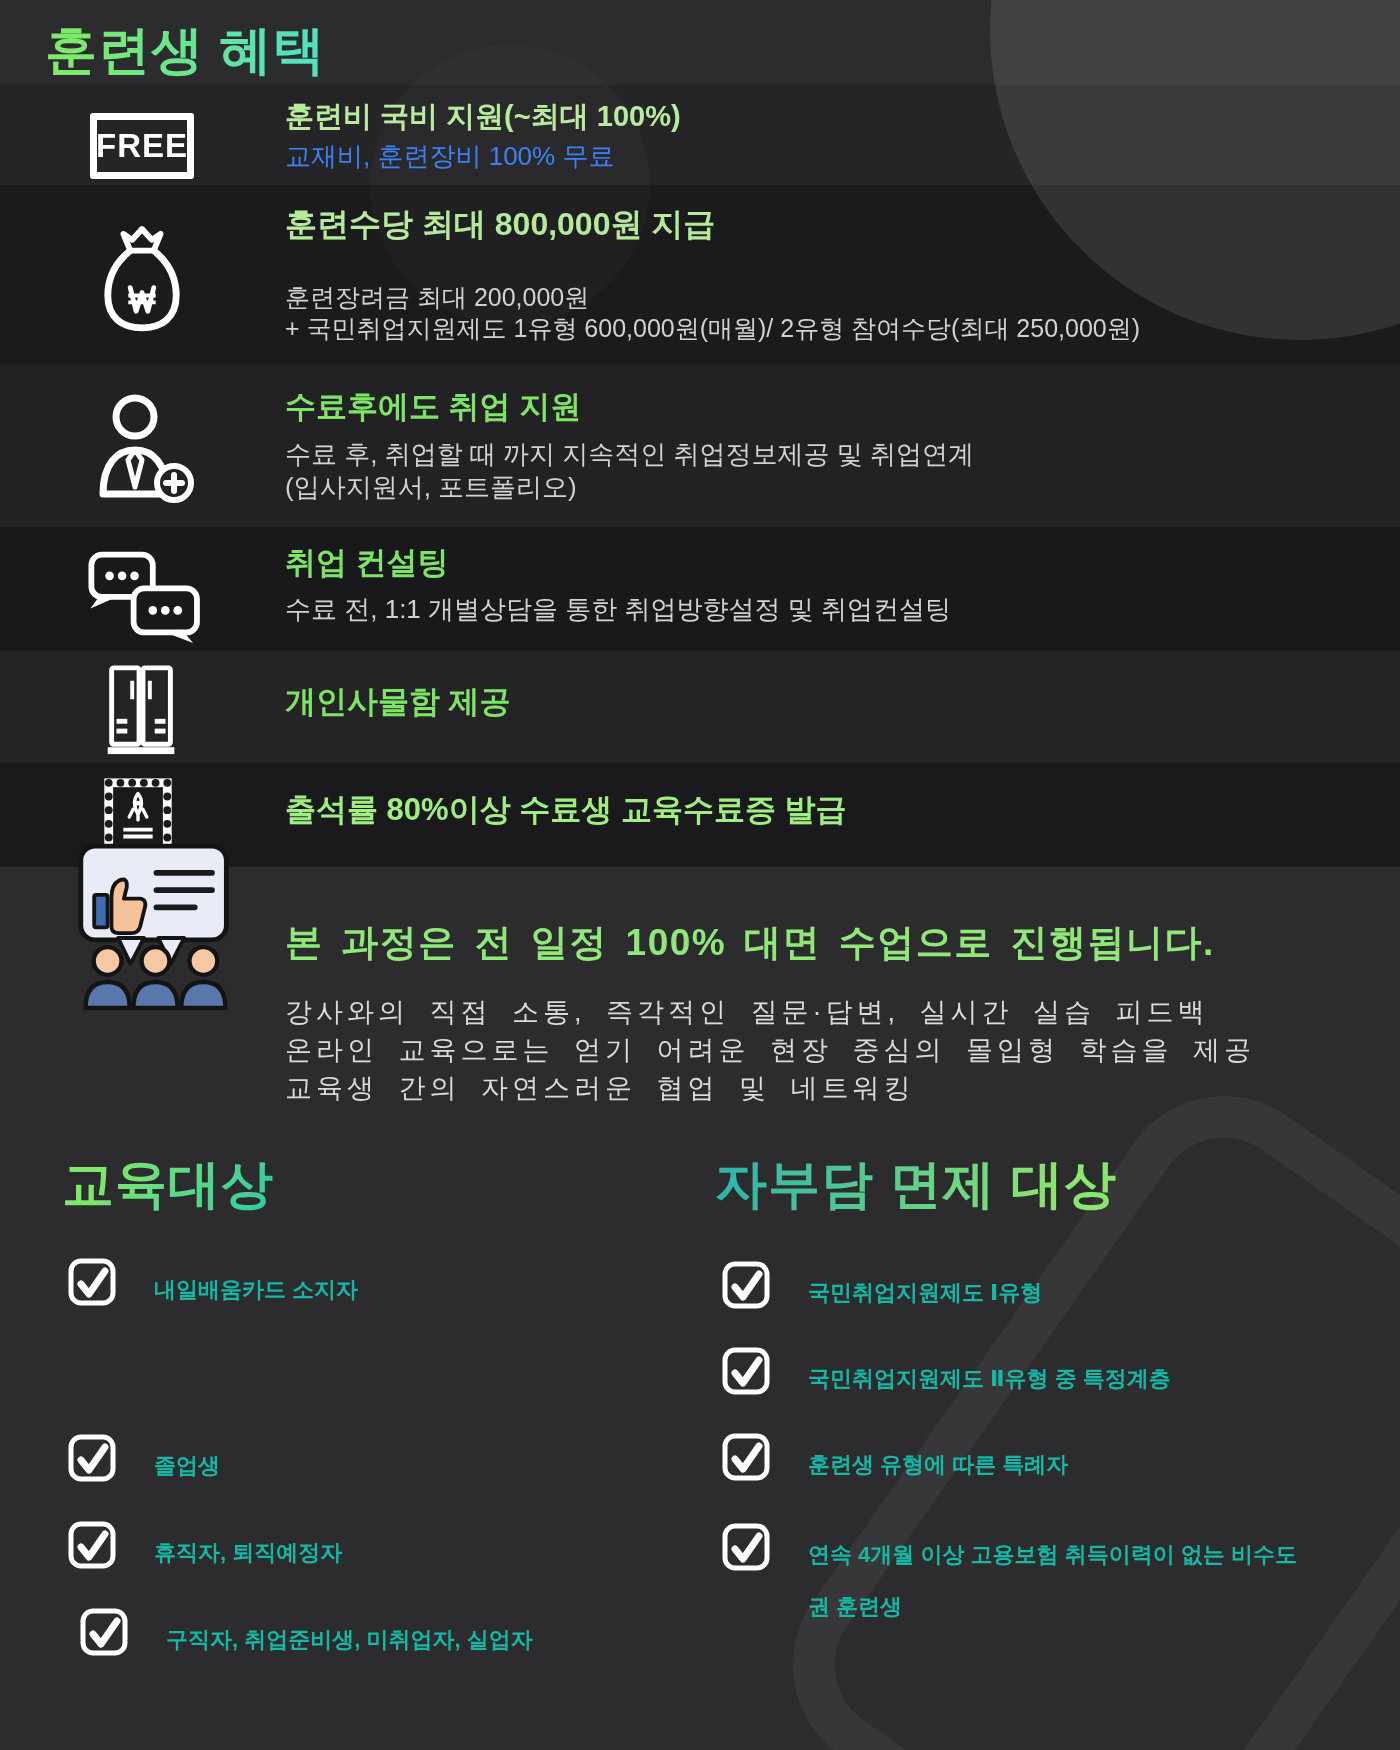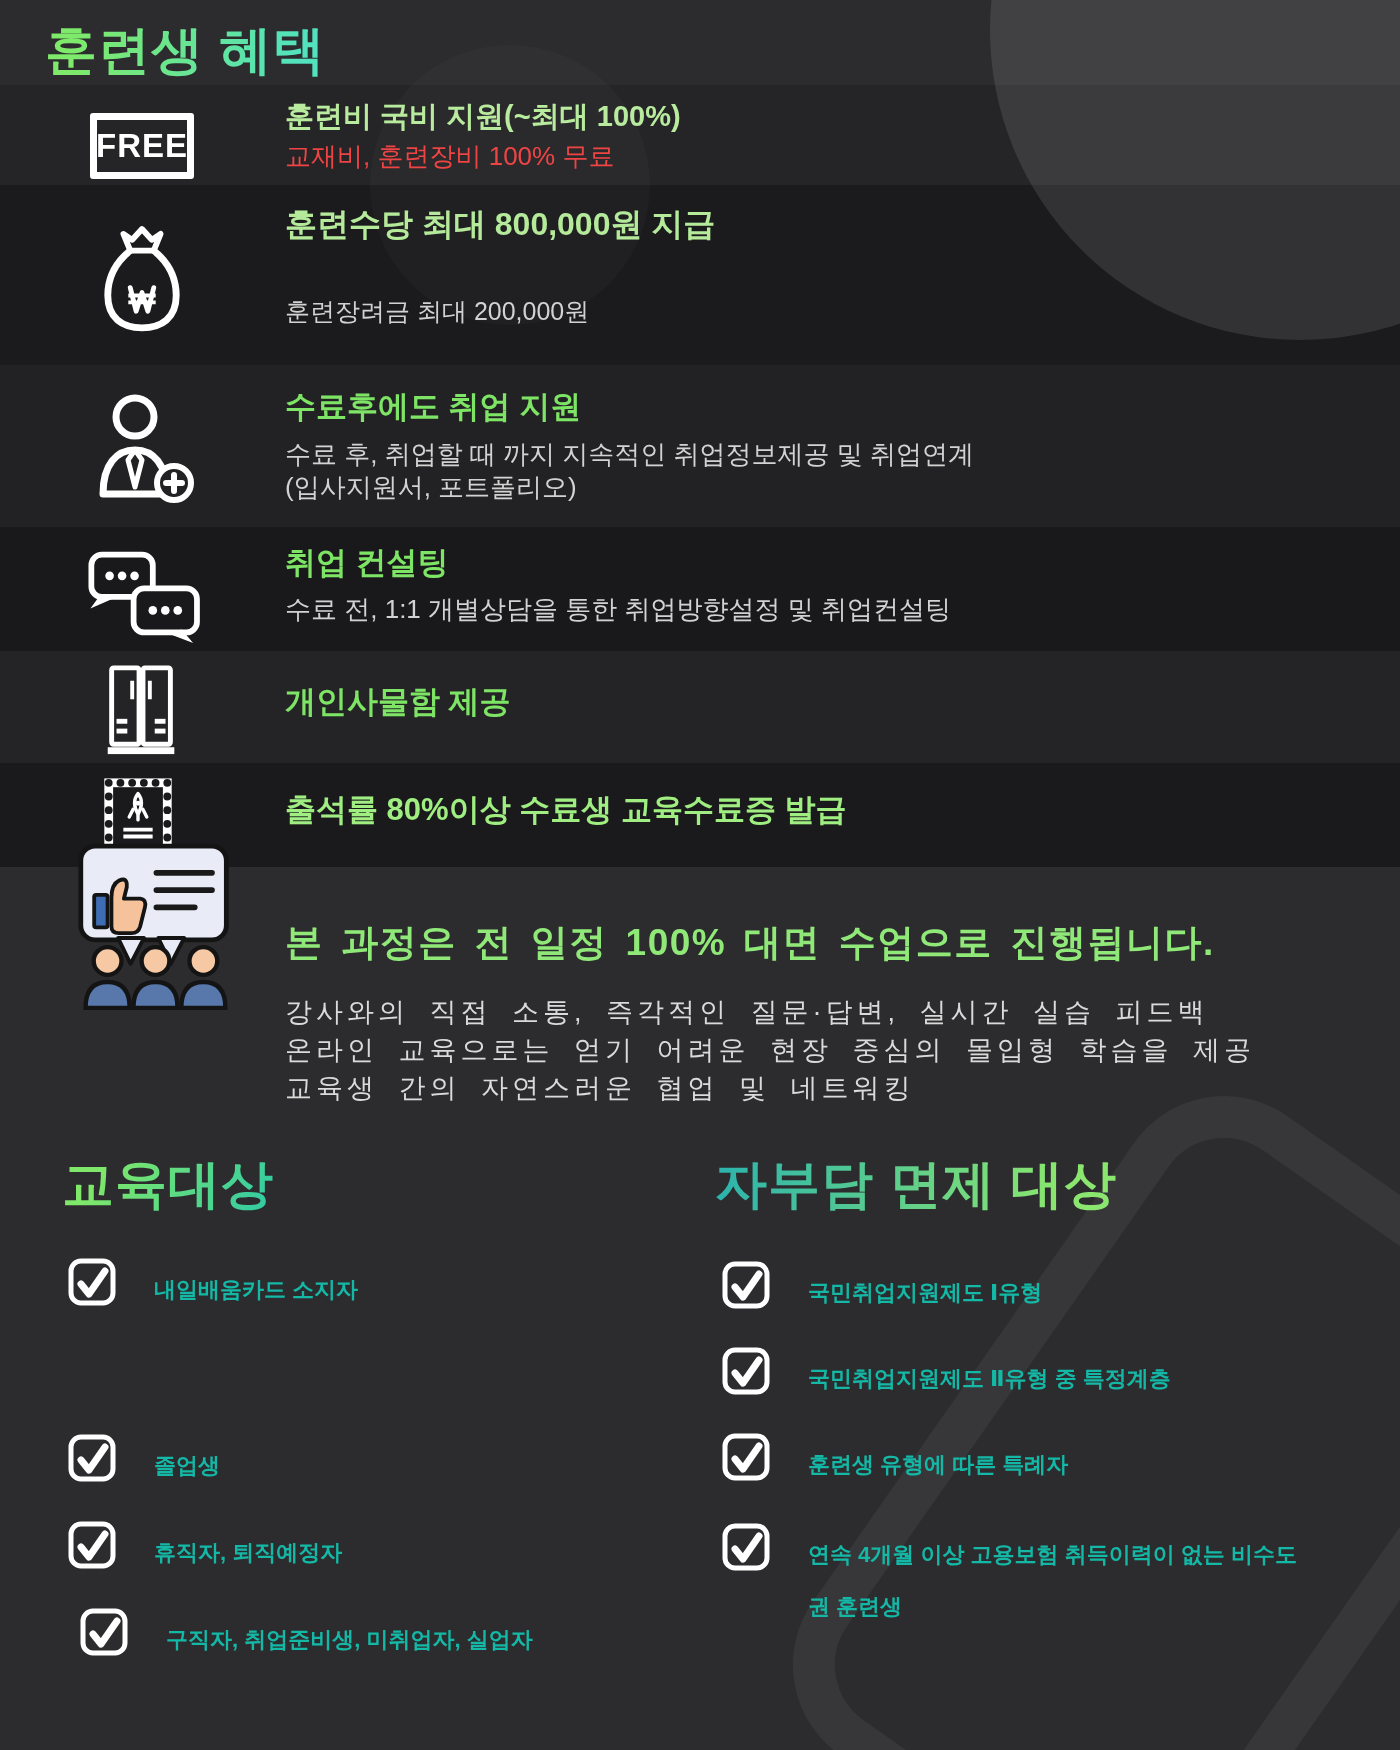--- a/index.html
+++ b/index.html
@@ -33,21 +33,21 @@
     -webkit-background-clip:text;background-clip:text;color:transparent;
   }
   .icon-cell{position:absolute;z-index:3;display:flex;align-items:center;justify-content:center;}
   .free-badge{
     border:7px solid #ffffff;border-radius:3px;color:#ffffff;
     width:104px;height:66px;display:flex;align-items:center;justify-content:center;
     font-weight:800;font-size:33px;letter-spacing:1px;
   }
   .b-title{position:absolute;z-index:3;font-weight:700;color:#9fe882;white-space:nowrap;}
   .b-sub{position:absolute;z-index:3;color:#d2d2d2;font-weight:400;white-space:nowrap;}
-  .b-sub.muted{color:#ef4444;}
+  .b-sub.muted{color:#3b82f6;}
   .notice-title{
     position:absolute;z-index:3;left:285px;top:918px;font-size:37px;font-weight:800;
     color:#8fe878;letter-spacing:1.5px;word-spacing:6px;white-space:nowrap;
   }
   .notice-par{position:absolute;z-index:3;left:285px;top:993px;}
   .notice-par div{
     font-size:27px;color:#dadada;letter-spacing:4px;word-spacing:9px;
     line-height:38px;white-space:nowrap;
   }
   .col-heading{
@@ -92,21 +92,22 @@
 
   <div class="icon-cell" style="left:98px;top:220px;">
     <svg width="88" height="112" viewBox="0 0 90 112">
       <path d="M33 30 C18 42 10 58 10 76 C10 99 25 109 45 109 C65 109 80 99 80 76 C80 58 72 42 57 30" fill="none" stroke="#fff" stroke-width="7" stroke-linecap="round"></path>
       <path d="M33 30 L26 13 L35 19 L45 8 L55 19 L64 13 L57 30 Z" fill="none" stroke="#fff" stroke-width="6" stroke-linejoin="round"></path>
       <path d="M33 68 l6 24 6-19 6 19 6-24" fill="none" stroke="#fff" stroke-width="5" stroke-linejoin="round" stroke-linecap="round"></path>
       <path d="M31 76 H59 M31 83 H59" stroke="#fff" stroke-width="4"></path>
     </svg>
   </div>
   <div class="b-title" style="left:285px;top:203px;font-size:32px;color:#b4ea9a;">훈련수당 최대 800,000원 지급</div>
-  <div class="b-sub" style="left:285px;top:281px;font-size:25px;margin-top:14px;">훈련장려금 최대 200,000원</div>
+  <div class="b-sub" style="left:285px;top:281px;font-size:25px;">훈련장려금 최대 200,000원</div>
+  <div class="b-sub" style="left:285px;top:312px;font-size:25px;">+ 국민취업지원제도 1유형 600,000원(매월)/ 2유형 참여수당(최대 250,000원)</div>
 
   <div class="icon-cell" style="left:95px;top:390px;">
     <svg width="100" height="115" viewBox="0 0 100 115">
       <circle cx="40" cy="27" r="19" fill="none" stroke="#fff" stroke-width="7"></circle>
       <path d="M8 104 C8 74 22 60 40 60 C58 60 72 74 72 104 Z" fill="none" stroke="#fff" stroke-width="7" stroke-linejoin="round"></path>
       <path d="M40 60 L33 70 L40 97 L47 70 Z" fill="none" stroke="#fff" stroke-width="5" stroke-linejoin="round"></path>
       <circle cx="79" cy="93" r="17" fill="#222224" stroke="#fff" stroke-width="6"></circle>
       <path d="M79 85 v16 M71 93 h16" stroke="#fff" stroke-width="6" stroke-linecap="round"></path>
     </svg>
   </div>

